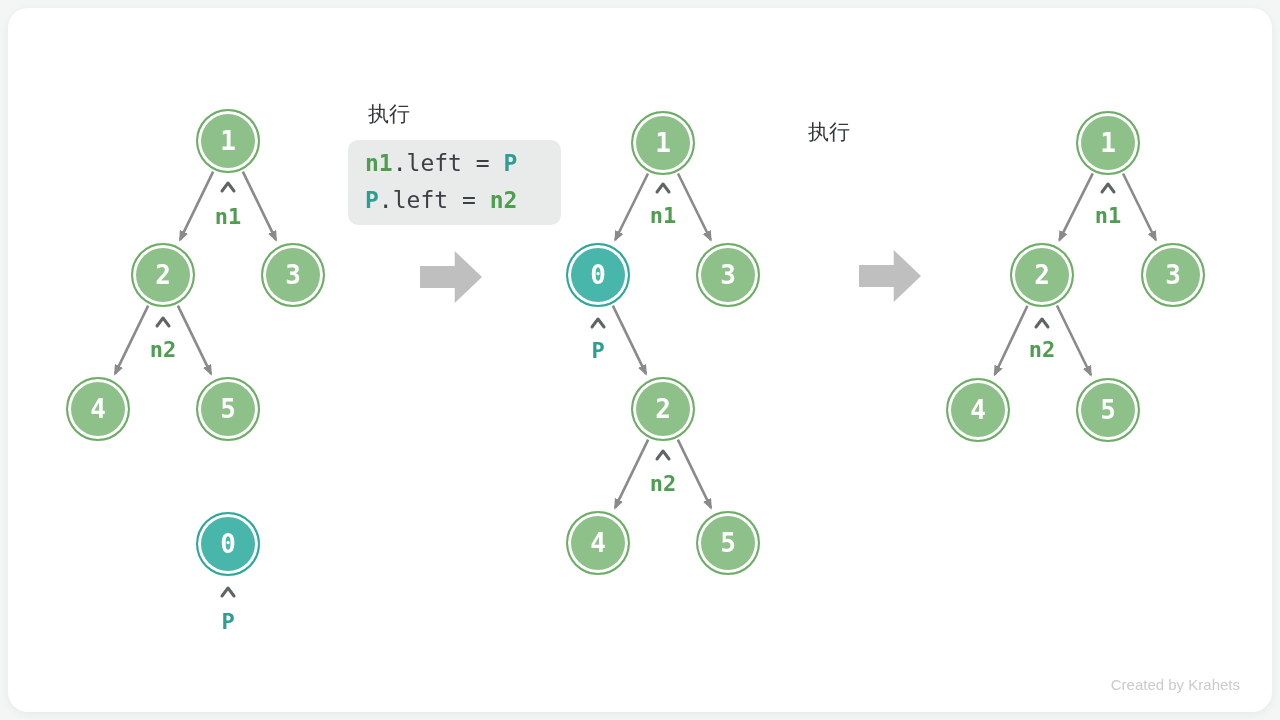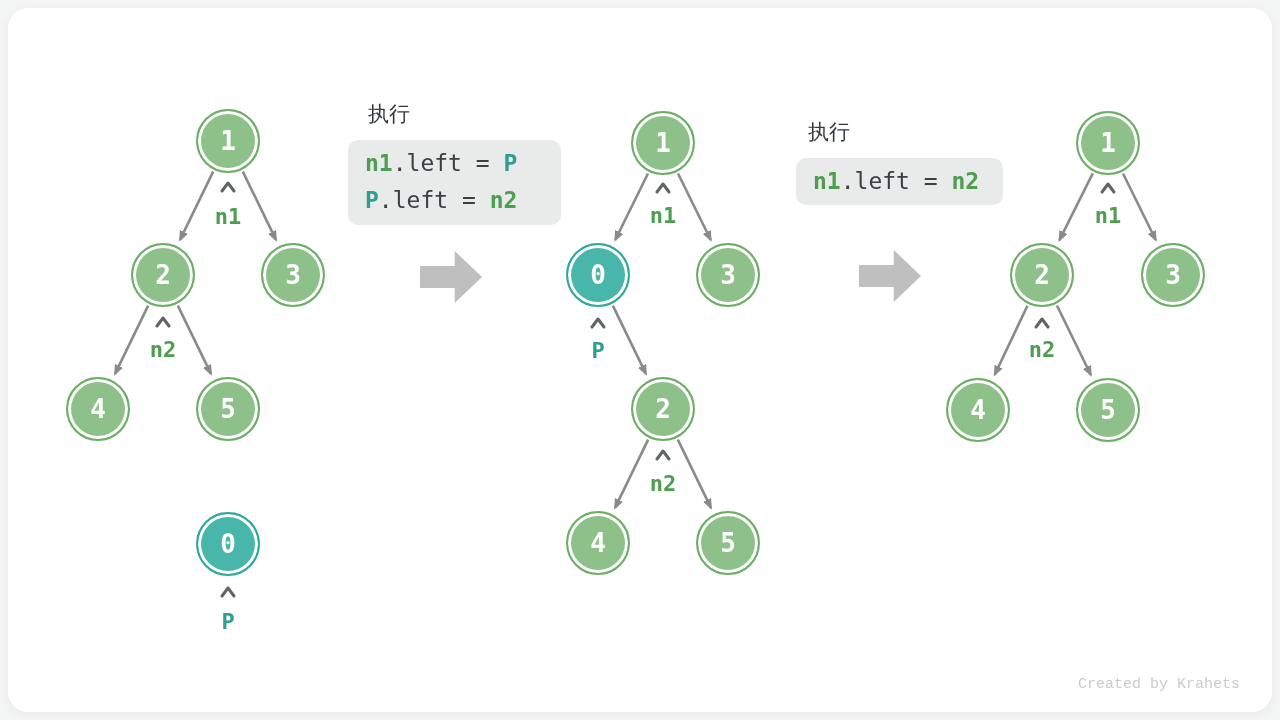--- a/index.html
+++ b/index.html
@@ -26,21 +26,21 @@
   .code-box{position:absolute;z-index:2;background:var(--code-bg);border-radius:10px;
         box-sizing:border-box;padding-top:5px;}
   .code-line{white-space:pre;font-family:"DejaVu Sans Mono",monospace;font-size:23px;
         line-height:37px;padding:0 17px;color:var(--code-plain);}
   .code-line [data-variant="green"]{color:var(--label-green);font-weight:bold;}
   .code-line [data-variant="teal"]{color:var(--label-teal);font-weight:bold;}
   .code-line [data-variant="plain"]{color:var(--code-plain);}
   .block-arrow{position:absolute;z-index:2;background:var(--block-arrow);
         clip-path:polygon(0 29%,56% 29%,56% 0,100% 50%,56% 100%,56% 71%,0 71%);}
   .watermark{position:absolute;z-index:2;right:40px;top:676px;
-        font-family:Liberation Mono, monospace;font-size:15px;color:var(--watermark);}
+        font-family:Liberation Sans, sans-serif;font-size:15px;color:var(--watermark);}
 </style>
 </head>
 <body>
 
 <div class="stage">
   <div class="card"></div>
 
   <svg id="edges-svg" width="1280" height="720">
     <defs>
       <marker id="arrowhead" markerUnits="userSpaceOnUse" markerWidth="11" markerHeight="9" refX="9" refY="4.5" orient="auto">
@@ -98,23 +98,20 @@
       <div class="node green" style="left: 1108px; top: 410px;">5</div>
     </div>
 
   <div class="code-title" style="left:368px;top:100px">执行</div>
   <div class="code-box" style="left:348px;top:140px;width:213px;height:85px">
     <div class="code-line"><span data-variant="green">n1</span><span data-variant="plain">.left = </span><span data-variant="teal">P</span></div>
     <div class="code-line"><span data-variant="teal">P</span><span data-variant="plain">.left = </span><span data-variant="green">n2</span></div>
   </div>
 
   <div class="code-title" style="left:808px;top:118px">执行</div>
-  <div class="code-box" style="left:796px;top:158px;width:207px;height:47px">
-    <div class="code-line"><span data-variant="green">n1</span><span data-variant="plain">.left = </span><span data-variant="green">n2</span></div>
-  </div>
 
   <div id="block-arrows">
       <div class="block-arrow" style="left: 420px; top: 251px; width: 62px; height: 52px;"></div>
       <div class="block-arrow" style="left: 859px; top: 250px; width: 62px; height: 52px;"></div>
     </div>
 
   <div class="watermark">Created by Krahets</div>
 </div>
 
 </body></html>

